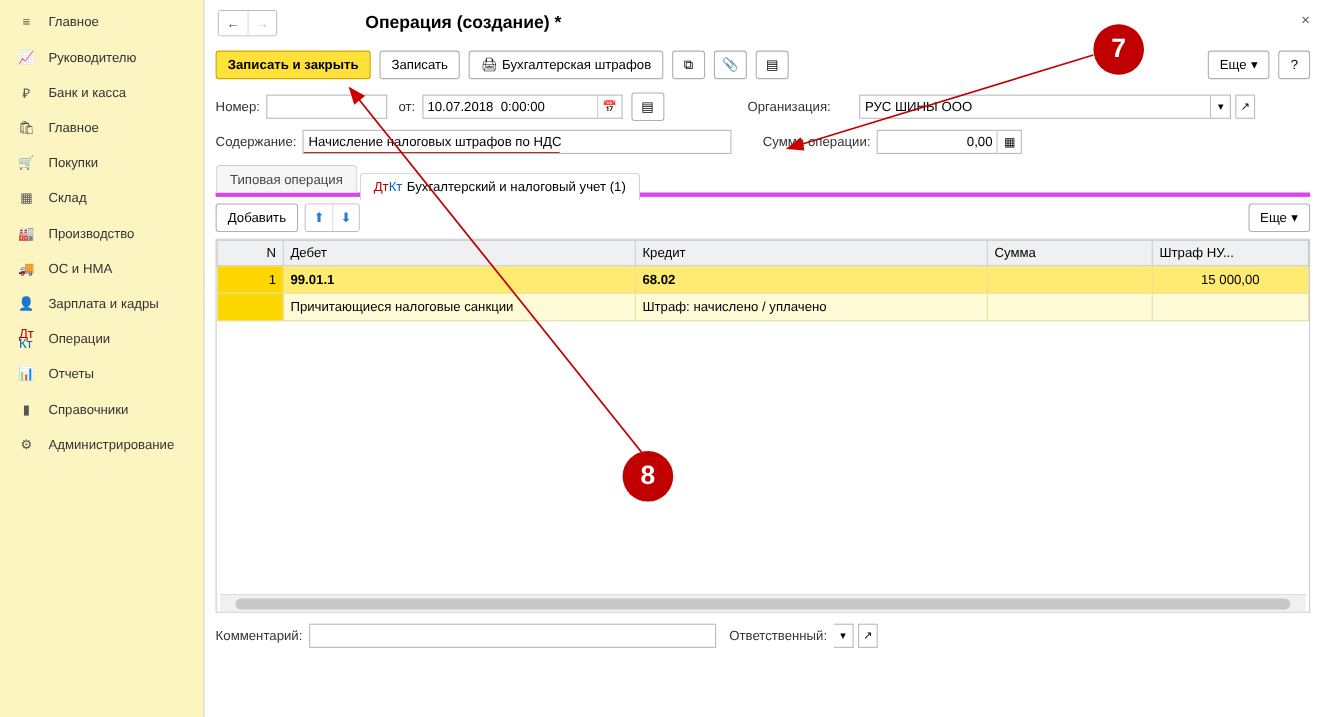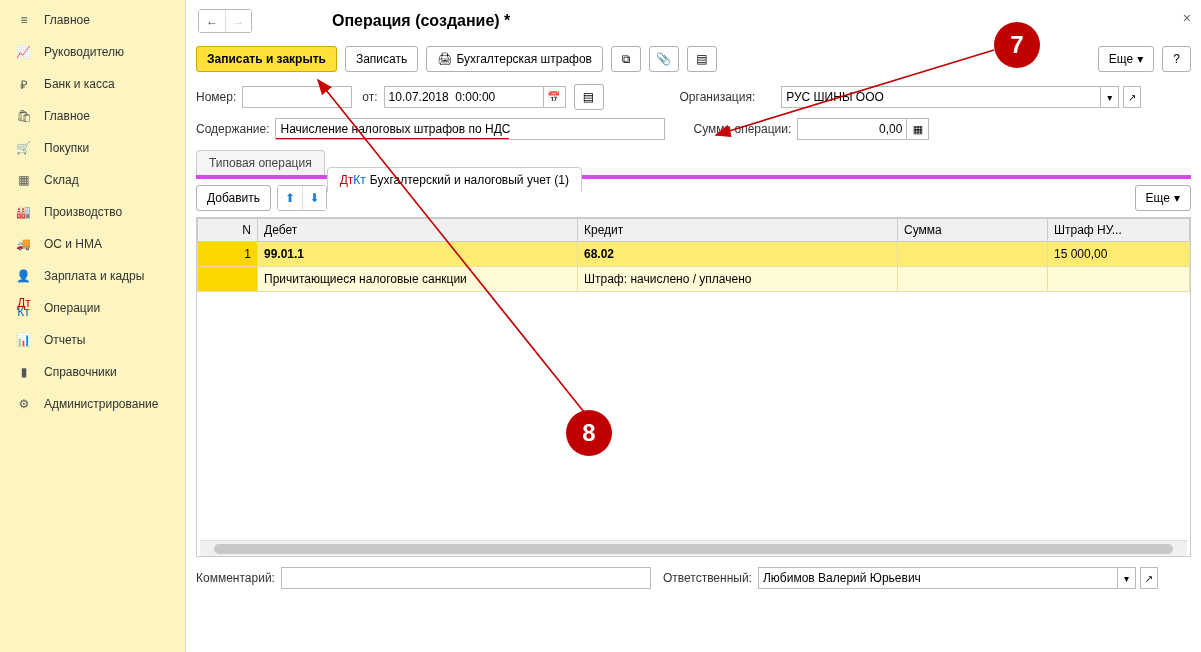--- a/index.html
+++ b/index.html
@@ -25,35 +25,35 @@
 .inp{border:1px solid #bbb;height:22px;padding:2px 4px;background:#fff;}
 .date-wrap{display:flex;}
 .date-btn{width:22px;height:22px;border:1px solid #bbb;border-left:none;background:#fff;display:flex;align-items:center;justify-content:center;font-size:11px;}
 .org-wrap{display:flex;position:relative;}
 .org-inp{width:320px;}
 .mini-btn{width:18px;height:22px;border:1px solid #bbb;border-left:none;background:#fff;display:flex;align-items:center;justify-content:center;font-size:10px;}
 .sum-inp{width:110px;text-align:right;}
 .tabs{display:flex;margin-top:6px;border-bottom:4px solid #d946ef;}
 .tab{padding:5px 12px;border:1px solid #ccc;border-bottom:none;background:#f4f4f4;border-radius:4px 4px 0 0;margin-right:2px;display:flex;align-items:center;gap:4px;}
 .tab.inactive{background:#f6f6f6;color:#444;}
-.tab.active{background:#fff;position:relative;top:17px;}
+.tab.active{background:#fff;position:relative;top:7px;}
 .tab-toolbar{display:flex;align-items:center;gap:6px;padding:6px 0;}
 .arrow-btns{display:flex;border:1px solid #bbb;border-radius:3px;}
 .arrow-btn{width:24px;height:24px;display:flex;align-items:center;justify-content:center;background:#fff;border:none;}
 .arrow-btn+.arrow-btn{border-left:1px solid #ddd;}
 .table-wrap{border:1px solid #ccc;height:340px;overflow:hidden;position:relative;}
 table{width:100%;border-collapse:collapse;}
 th{background:#eef0f2;border:1px solid #ccc;padding:4px 6px;text-align:left;font-weight:normal;}
 td{border:1px solid #e6dfa8;padding:5px 6px;background:#fffbd6;}
 .row1 td{background:#ffeb72;}
 .col-n{width:60px;text-align:right;}
 .col-deb{width:320px;}
 .col-cred{width:320px;}
 .col-sum{width:150px;}
-.col-sumnu{text-align:left;}
+.col-sumnu{text-align:center;}
 .bold{font-weight:bold;}
 .selected-cell{background:#ffd700 !important;}
 .scroll-h{position:absolute;bottom:0;left:3px;right:3px;height:16px;background:#f0f0f0;border-top:1px solid #ddd;display:flex;align-items:center;}
 .scroll-thumb{background:#c8c8c8;height:10px;margin:0 14px;flex:1;border-radius:5px;}
 .footer{display:flex;align-items:center;gap:6px;padding:10px 0;}
 .resp-inp{width:360px;}
 .callout{position:absolute;width:46px;height:46px;border-radius:50%;background:#c00000;color:#fff;display:flex;align-items:center;justify-content:center;font-size:24px;font-weight:bold;}
 .callout-7{left:808px;top:22px;}
 .callout-8{left:380px;top:410px;}
 svg.arrow{position:absolute;pointer-events:none;}
@@ -232,21 +232,20 @@
       <div class="scroll-h">
           <div class="scroll-thumb"></div>
         </div>
     </div>
 
     <div class="footer">
       <span class="lbl">Комментарий:</span>
       <input class="inp" style="width: 370px;" value="">
       <span class="lbl" style="margin-left:6px">Ответственный:</span>
       <div class="org-wrap">
-        <input class="inp resp-inp" value="Любимов Валерий Юрьевич" style="">
         <button class="mini-btn">▾</button>
         <button class="mini-btn" style="margin-left:4px;border-left:1px solid #bbb">↗</button>
       </div>
     </div>
 
     <div class="callout callout-7">7</div>
     <div class="callout callout-8">8</div>
     <svg class="arrow" style="left:0;top:0;width:1000px;height:600px">
       <defs>
         <marker id="ah" markerWidth="10" markerHeight="8" refX="9" refY="4" orient="auto">

